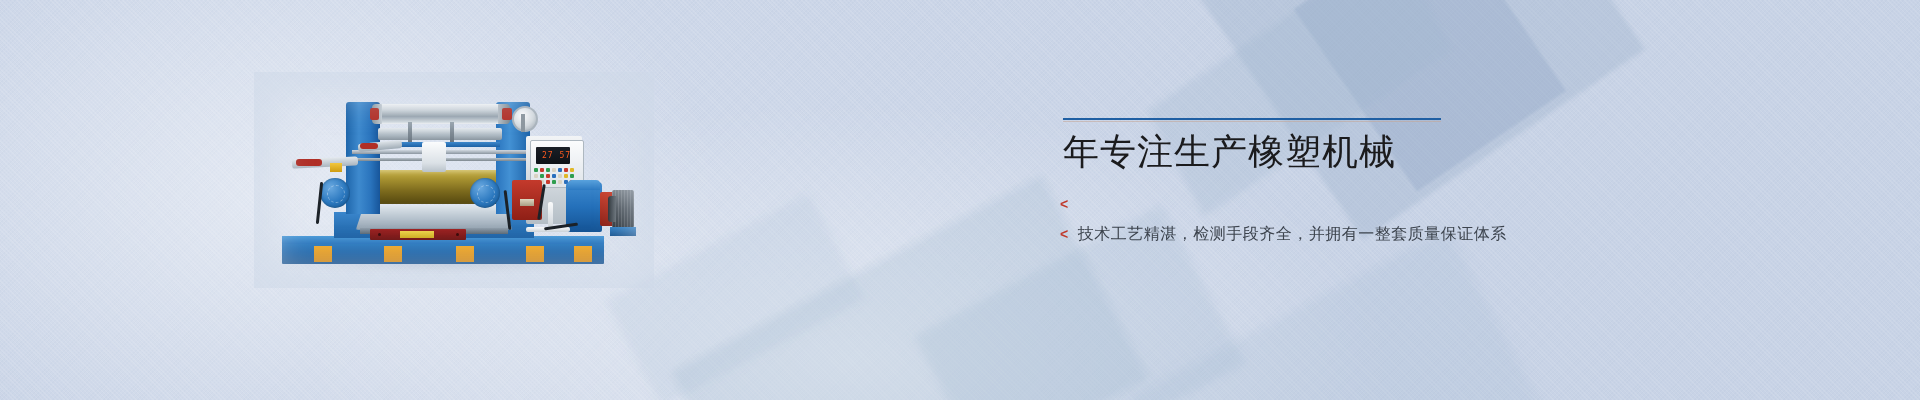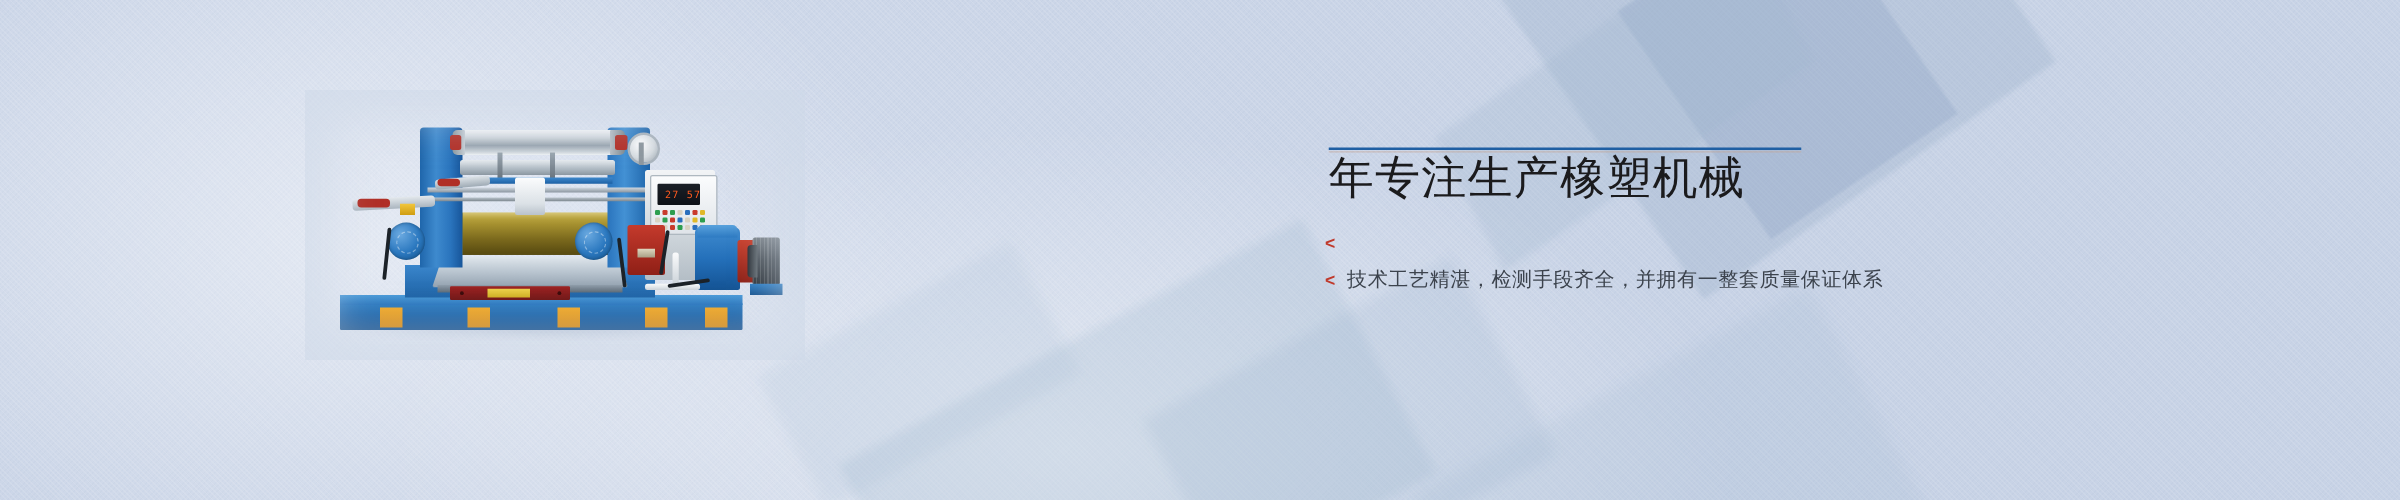--- a/index.html
+++ b/index.html
@@ -94,21 +94,21 @@
   .wm-b-4 {
     left: 620px; bottom: 40px;
     width: 230px; height: 120px;
     background: rgba(158,180,204,.16);
     transform: rotate(-28deg);
     filter: blur(5px);
   }
   
   #product {
     position: absolute;
-    left: 264px;
+    left: 274px;
     top: 96px;
     width: 360px;
     height: 168px;
     text-decoration: underline;
   }
   .pz { position: absolute; }
 
   
   .base-skid {
     left: 8px; bottom: 0; width: 322px; height: 22px;
@@ -383,21 +383,21 @@
     background: #1f5fa3;
   }
   .rule::after {
     content: "";
     position: absolute;
     left: 0; top: 3px;
     width: 378px; height: 1px;
     background: rgba(196,166,150,.55);
   }
   .headline {
-    margin: 0 0 0 60px;
+    margin: 10px 0 0 60px;
     font-family: "Liberation Serif", "DejaVu Serif", serif;
     font-size: 36px;
     line-height: 44px;
     color: #1b1b1d;
     letter-spacing: 1px;
     white-space: nowrap;
   }
   .subbar {
     position: relative;
     margin-top: 9px;

